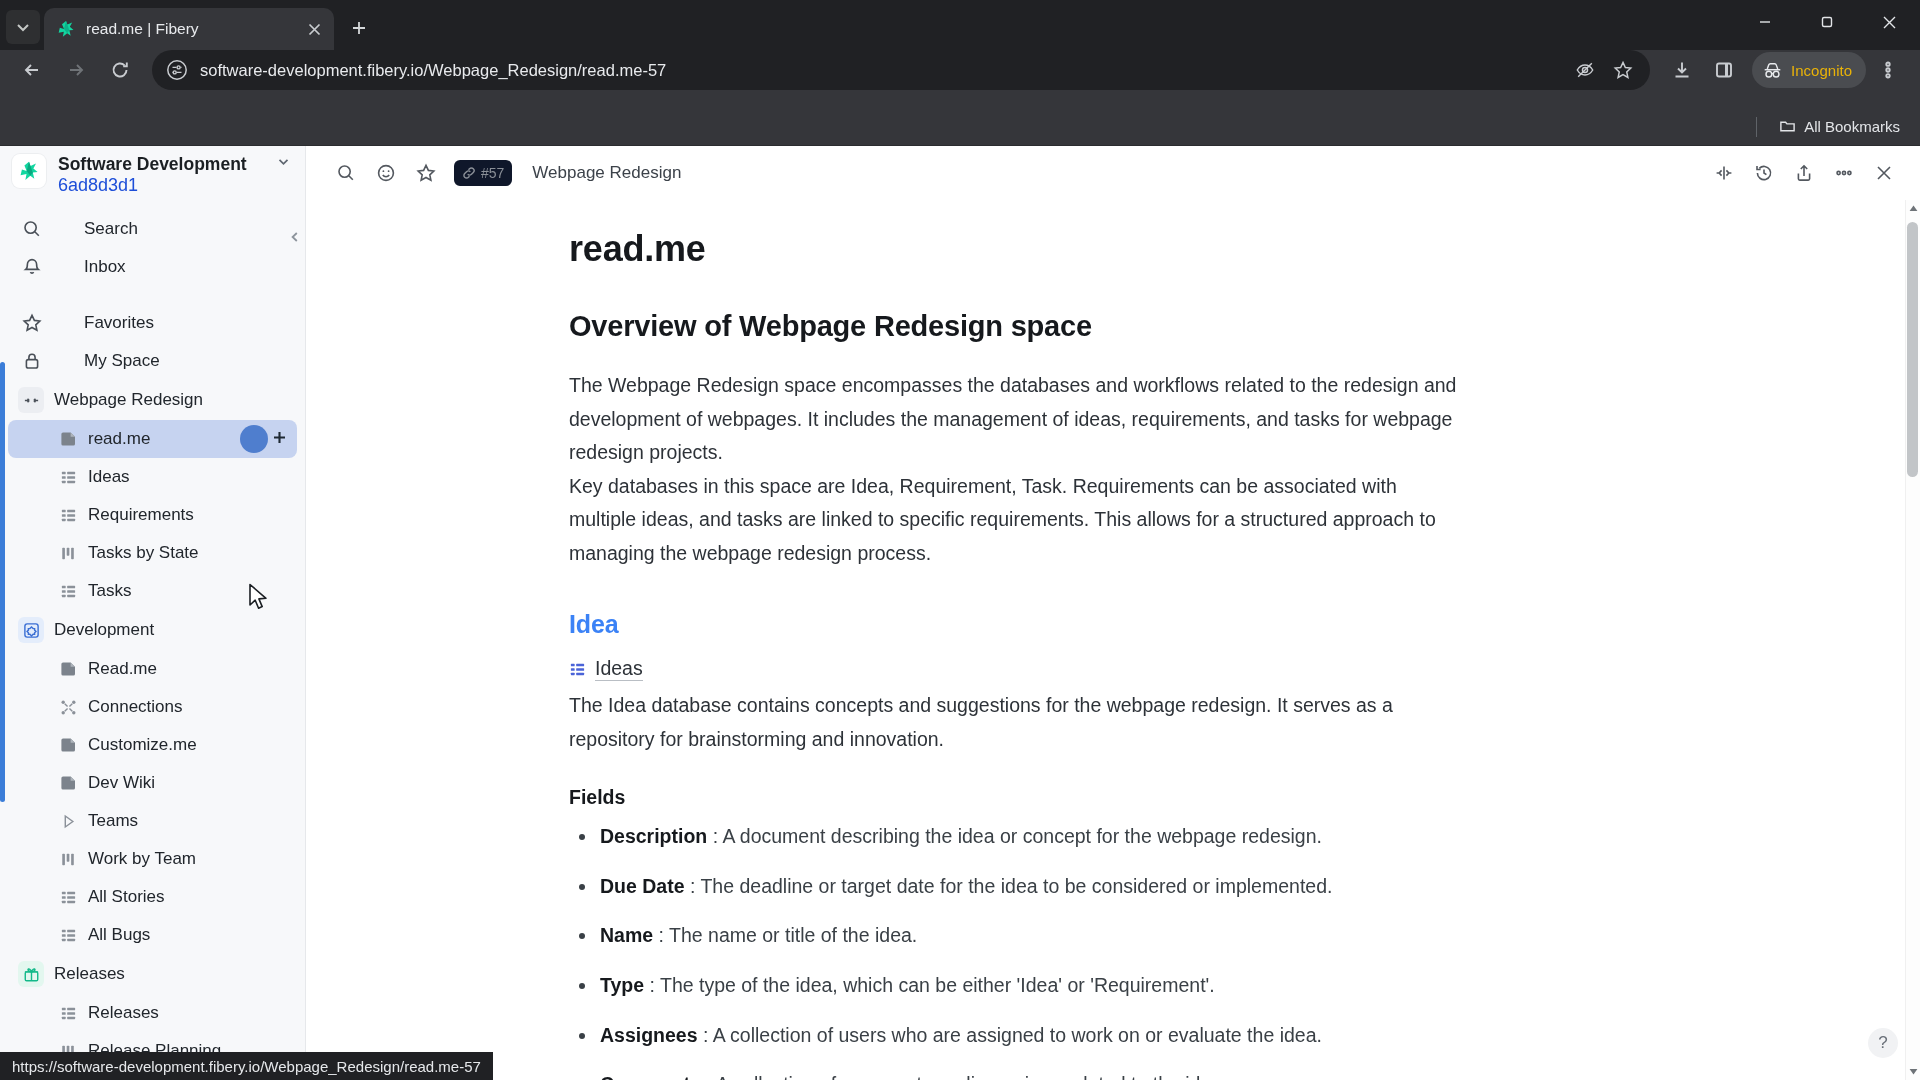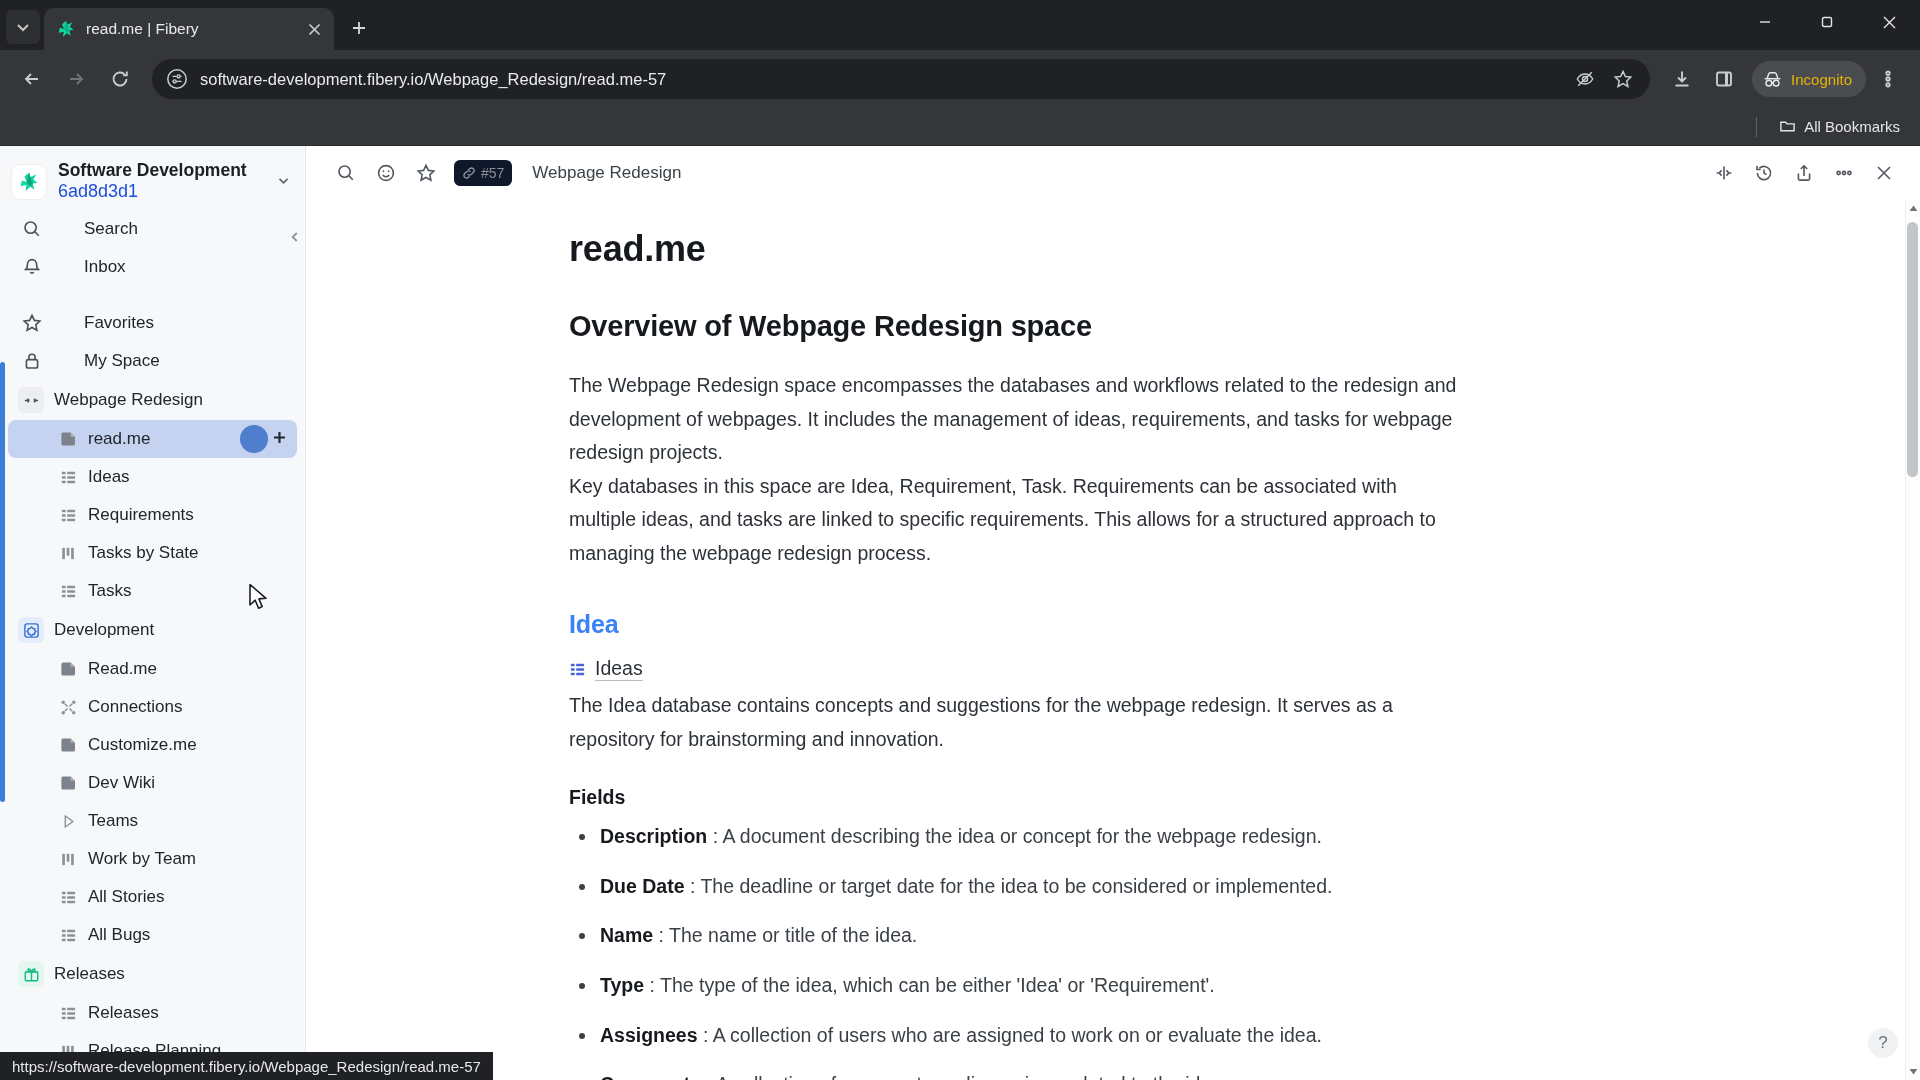--- a/index.html
+++ b/index.html
@@ -47,21 +47,21 @@
   .newtab svg { stroke: #d4d7da; stroke-width: 1.8; }
 
   .wincontrols {
     position: absolute; right: 0; top: 0; height: 44px;
     display: flex; align-items: center;
   }
   .wc { width: 62px; height: 44px; display: flex; align-items: center; justify-content: center; cursor: pointer; }
   .wc svg { stroke: #e3e5e8; stroke-width: 1.4; fill: none; }
 
   .toolbar {
-    height: 58px; background: #35363a; display: flex; align-items: center;
+    height: 58px; background: #35363a; display: flex; align-items: flex-start;
     padding: 0 12px; gap: 4px;
   }
   .navbtn {
     width: 40px; height: 40px; border-radius: 50%;
     display: flex; align-items: center; justify-content: center; cursor: pointer;
   }
   .navbtn svg { stroke: #c9ccd0; fill: none; stroke-width: 1.9; }
   .navbtn.disabled svg { stroke: #6f7377; }
 
   .omnibox {
@@ -93,21 +93,21 @@
 
   
   .viewport { position: absolute; top: 146px; left: 0; width: 1920px; height: 934px; background: #fff; display: flex; }
 
   
   .sidebar {
     width: 306px; flex: 0 0 306px; background: #f7f8fa;
     position: relative; border-right: 1px solid #e6e8eb;
     padding-top: 8px; overflow: hidden;
   }
-  .ws-header { display: flex; align-items: center; height: 56px; padding: 0 14px 0 12px; cursor: pointer; }
+  .ws-header { display: flex; align-items: flex-start; height: 56px; padding: 0 14px 0 12px; cursor: pointer; }
   .ws-logo {
     width: 34px; height: 34px; flex: 0 0 34px; border-radius: 8px; background: #ffffff;
     display: flex; align-items: center; justify-content: center; margin-right: 12px;
     box-shadow: 0 0 0 1px #eceef0;
   }
   .ws-texts { flex: 1; min-width: 0; }
   .ws-name { font-size: 17.5px; font-weight: bold; color: #1b1f23; line-height: 1.15; white-space: nowrap; }
   .ws-id { font-size: 18px; color: #1d4ed8; line-height: 1.3; }
   .ws-caret svg { stroke: #5f6771; stroke-width: 1.7; fill: none; }
 

